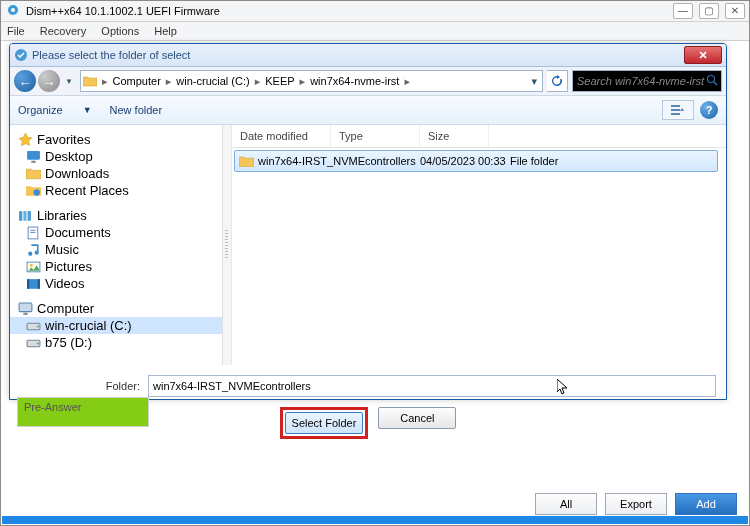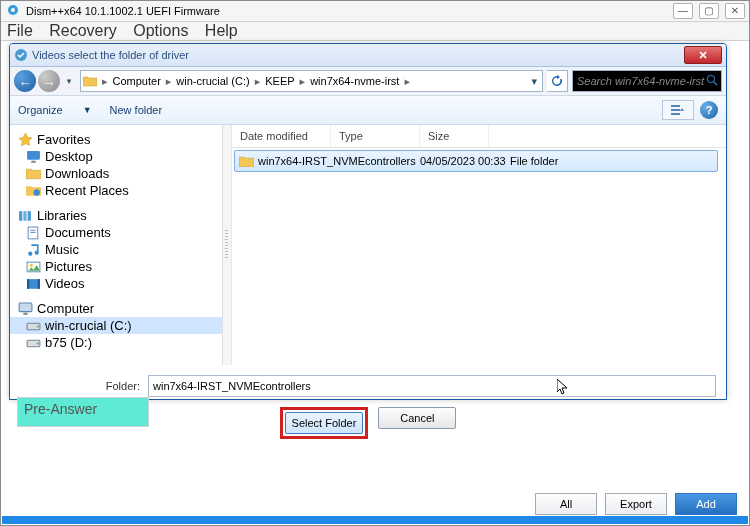--- a/index.html
+++ b/index.html
@@ -1,21 +1,21 @@
 <!DOCTYPE html>
 <html><head>
 <meta charset="utf-8">
 <style>
 html,body{margin:0;padding:0;font-family:"Segoe UI",Tahoma,sans-serif;font-size:11px;color:#000;background:#fff;width:750px;height:526px;overflow:hidden;position:relative}
 .outer-window{position:absolute;left:0;top:0;right:0;bottom:0;border:1px solid #8a8a8a;background:#fff}
 .outer-titlebar{height:20px;line-height:20px;padding:0 6px;background:#f4f5f7;border-bottom:1px solid #d0d0d0;position:relative}
 .outer-titlebar .wicon{display:inline-block;width:12px;height:12px;margin-right:4px;vertical-align:-1px}
 .win-btns{position:absolute;right:4px;top:2px;display:flex;gap:6px}
 .win-btns span{width:18px;height:14px;border:1px solid #b0b0b0;border-radius:2px;display:flex;align-items:center;justify-content:center;font-size:10px;line-height:10px;color:#555;background:#fff}
-.menubar{height:18px;line-height:18px;padding:0 6px;background:#f4f5f7;border-bottom:1px solid #d0d0d0;font-size:16px}
+.menubar{height:18px;line-height:18px;padding:0 6px;background:#f4f5f7;border-bottom:1px solid #d0d0d0;font-size:11px}
 .menubar span{margin-right:12px;color:#333}
 
 .dialog{position:absolute;left:8px;top:42px;width:716px;height:355px;border:1px solid #1a5aa0;background:#fff;border-radius:4px 4px 0 0;box-shadow:0 0 6px rgba(0,0,0,0.2)}
 .dlg-titlebar{height:22px;background:linear-gradient(#e8f0fb,#d8e6f7);border-bottom:1px solid #a8c0dd;border-radius:3px 3px 0 0;position:relative;display:flex;align-items:center;padding:0 4px;color:#2b4f7d}
 .dlg-titlebar .ticon{width:14px;height:14px;margin-right:4px}
 .dlg-close{position:absolute;right:4px;top:2px;width:36px;height:16px;background:linear-gradient(#e57373,#c1272d);border:1px solid #8a1d1d;border-radius:2px;display:flex;align-items:center;justify-content:center;color:#fff;font-weight:bold;font-size:11px}
 .addrbar{height:28px;background:#f0f4fa;border-bottom:1px solid #cfd9e6;display:flex;align-items:center;padding:0 4px}
 .navbtn{width:22px;height:22px;border-radius:50%;background:radial-gradient(circle at 30% 30%,#5da0e0,#1d5fa0);margin-right:2px;display:flex;align-items:center;justify-content:center;color:#fff;font-weight:bold;font-size:13px}
 .navbtn.disabled{background:radial-gradient(circle at 30% 30%,#ccc,#888)}
 .addr-box{flex:1;height:20px;border:1px solid #a0b4cc;background:#fff;margin:0 4px;display:flex;align-items:center;padding:0 2px;font-size:11px;overflow:hidden}
@@ -52,21 +52,21 @@
 .list-row .col-name{flex:0 0 185px;display:flex;align-items:center}
 .footer{padding:10px 10px 8px 10px}
 .folder-row{display:flex;align-items:center;margin-bottom:10px}
 .folder-row label{width:120px;text-align:right;padding-right:8px;color:#333}
 .folder-row input{flex:1;height:20px;border:1px solid #a9b8cc;padding:0 4px;font-family:inherit;font-size:11px}
 .btn-row{display:flex;justify-content:center;gap:10px}
 .btn{min-width:78px;height:22px;border:1px solid #8a9ab0;background:linear-gradient(#fdfdfd,#e6e6e6);border-radius:2px;font-family:inherit;font-size:11px;cursor:pointer}
 .btn.primary{border:1px solid #3c7cc4;background:linear-gradient(#eaf4ff,#cde5fb)}
 .red-box{border:3px solid #d02020;padding:2px;display:inline-block}
 
-.bg-panel{position:absolute;left:16px;top:396px;width:118px;height:22px;border:1px solid #d0d0d0;background:#5eead4;color:#555;padding:3px 6px;font-size:14px}
+.bg-panel{position:absolute;left:16px;top:396px;width:118px;height:22px;border:1px solid #d0d0d0;background:#84cc16;color:#555;padding:3px 6px;font-size:11px}
 .inbox-area{position:absolute;left:143px;top:370px;width:595px}
 .emptybox{width:108px;height:50px;border:1px solid #888;background:#fff;margin-bottom:6px}
 .chk-row{display:flex;align-items:center;gap:6px;font-size:11px;color:#333;margin-top:4px}
 .chk-row input{width:13px;height:13px}
 .bottom-btns{position:absolute;right:12px;bottom:10px;display:flex;gap:8px}
 .bottom-btns .bbtn{width:62px;height:22px;border:1px solid #a0a9b6;background:linear-gradient(#fdfdfd,#eceef1);font-size:11px;font-family:inherit;cursor:pointer}
 .bottom-btns .bbtn.add{border-color:#2d74c4;background:linear-gradient(#4a97e4,#2470c0);color:#fff}
 .bluebar{position:absolute;left:1px;right:1px;bottom:1px;height:8px;background:#1f87e5}
 
 svg{display:block}
@@ -101,21 +101,21 @@
   </div>
 
   <div class="dialog">
     <div class="dlg-titlebar">
       <span class="ticon">
         <svg viewBox="0 0 14 14">
             <circle cx="7" cy="7" r="6" fill="#4a9ad4"></circle>
             <path d="M4 7l2 2 4-4" stroke="#fff" stroke-width="1.5" fill="none"></path>
           </svg>
       </span>
-      <span>Videos select the folder of driver</span>
+      <span>Please select the folder of select</span>
       <div class="dlg-close">✕</div>
     </div>
 
     <div class="addrbar">
       <div class="navbtn">←</div>
       <div class="navbtn disabled">→</div>
       <div class="dropdown-hist">▾</div>
       <div class="addr-box">
         <span class="ficon">
           <svg viewBox="0 0 14 12">

